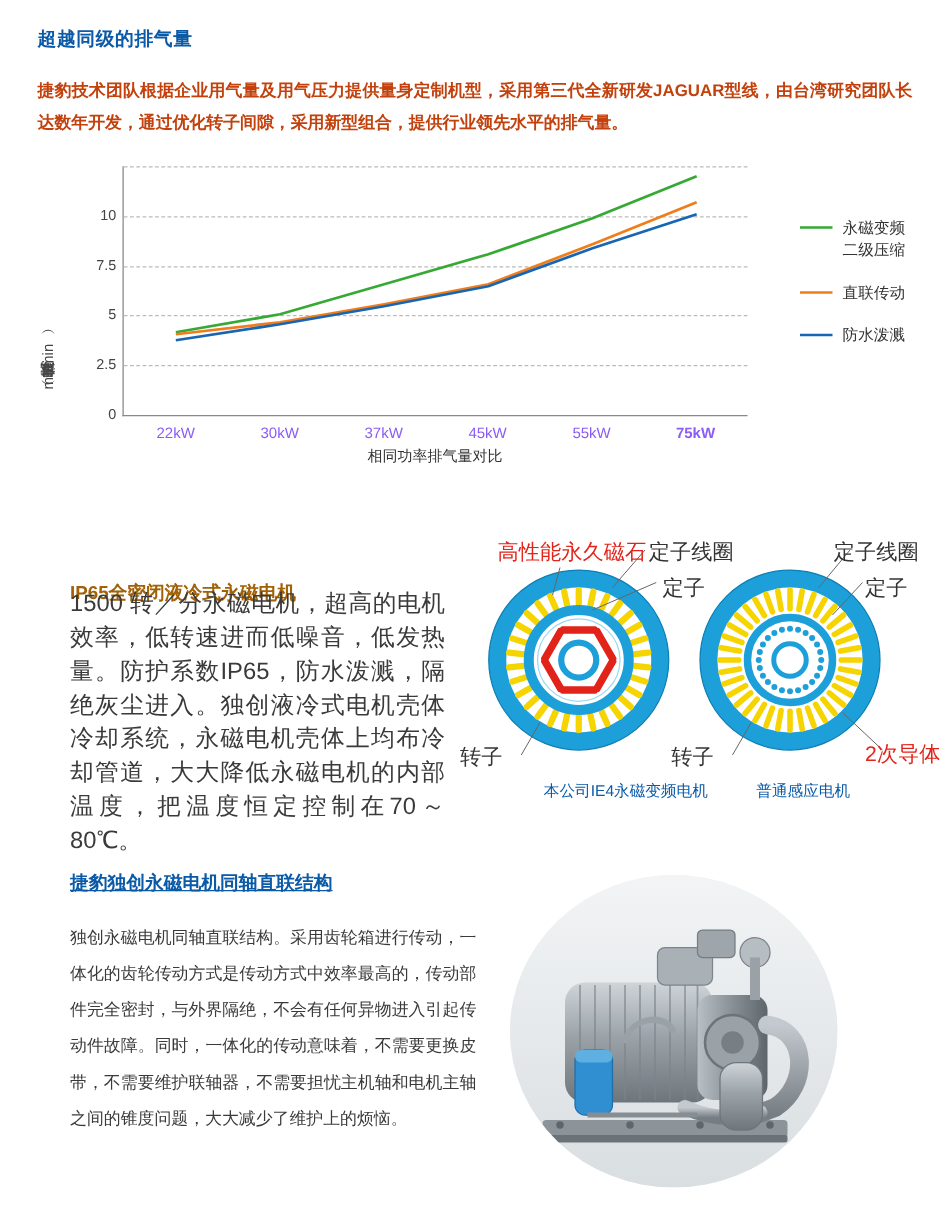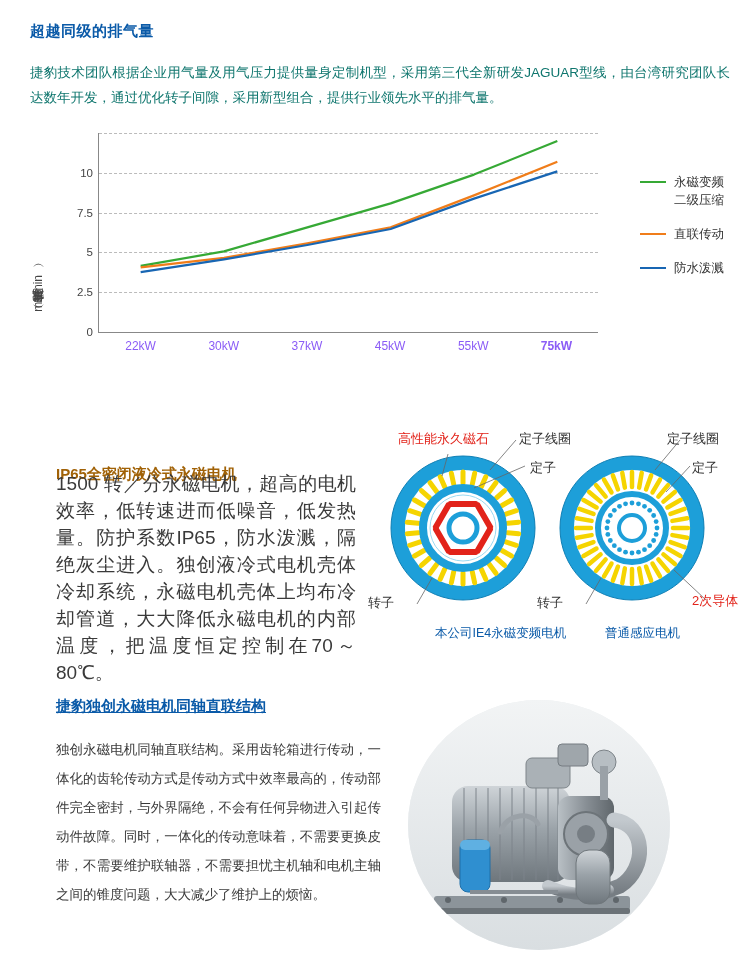--- a/index.html
+++ b/index.html
@@ -16,22 +16,23 @@
 
   
   .sec1 { position: absolute; left: 0; top: 0; width: 753px; }
   .sec1-title {
     position: absolute; left: 30px; top: 22px;
     font-size: 15px; font-weight: bold; color: #0a5aa8;
     letter-spacing: 0.5px;
   }
   .sec1-body {
     position: absolute; left: 30px; top: 60px; width: 700px;
-    font-size: 13.5px; line-height: 25px; color: #0f766e;
+    font-size: 13.5px; line-height: 25px; color: #c2410c;
     text-align: justify;
+    font-weight: bold;
   }
 
   
   .chart-wrap { position: absolute; left: 30px; top: 125px; width: 700px; height: 255px; }
   .chart-ylabel {
     position: absolute; left: 0px; top: 150px;
     writing-mode: vertical-rl; transform: rotate(180deg);
     font-size: 12px; color: #444; white-space: nowrap;
   }
   .plot {
@@ -78,21 +79,21 @@
     font-size: 19px; line-height: 27px; color: #3a3a3a;
     text-align: justify;
   }
   .motor-fig { position: absolute; left: 370px; top: 418px; width: 370px; height: 220px; }
   .motor-cap {
     position: absolute; top: 625px; font-size: 12.5px; color: #0a5aa8; white-space: nowrap;
   }
   .cap-left { left: 435px; }
   .cap-right { left: 605px; }
 
-  .ann { position: absolute; font-size: 13px; white-space: nowrap; color: #333; }
+  .ann { position: absolute; font-size: 17px; white-space: nowrap; color: #333; }
   .ann-red { color: #e2231a; }
 
   
   .sec3-title {
     position: absolute; left: 56px; top: 697px;
     font-size: 15px; font-weight: bold; color: #0a5aa8; text-decoration: underline;
   }
   .sec3-body {
     position: absolute; left: 56px; top: 735px; width: 325px;
     font-size: 13.5px; line-height: 29px; color: #3a3a3a;
@@ -137,20 +138,21 @@
     <div class="xtick" style="left:75%;">55kW</div>
     <div class="xtick" style="left:91.67%;font-weight:bold;">75kW</div>
 
     <svg id="chart-svg" width="500" height="200" viewBox="0 0 500 200" style="position:absolute;left:0;top:0;overflow:visible">
         <polyline points="41.67,132.80 125.00,118.40 208.33,94.40 291.67,70.40 375.00,41.60 458.33,8.00" fill="none" stroke="#36a935" stroke-width="2.2" stroke-linejoin="round"></polyline>
         <polyline points="41.67,134.40 125.00,124.80 208.33,110.40 291.67,94.40 375.00,62.40 458.33,28.80" fill="none" stroke="#f07d1a" stroke-width="2.2" stroke-linejoin="round"></polyline>
         <polyline points="41.67,139.20 125.00,126.40 208.33,112.00 291.67,96.00 375.00,65.60 458.33,38.40" fill="none" stroke="#1866b3" stroke-width="2.2" stroke-linejoin="round"></polyline>
       </svg>
   </div>
 
+  <div class="chart-xlabel">相同功率排气量对比</div>
 
   <div class="legend">
     <div class="legend-row">
       <div class="legend-swatch" id="sw0" style="border-top-color: rgb(54, 169, 53);"></div>
       <div class="legend-label">
         <div>永磁变频</div>
         <div>二级压缩</div>
       </div>
     </div>
     <div class="legend-row">

